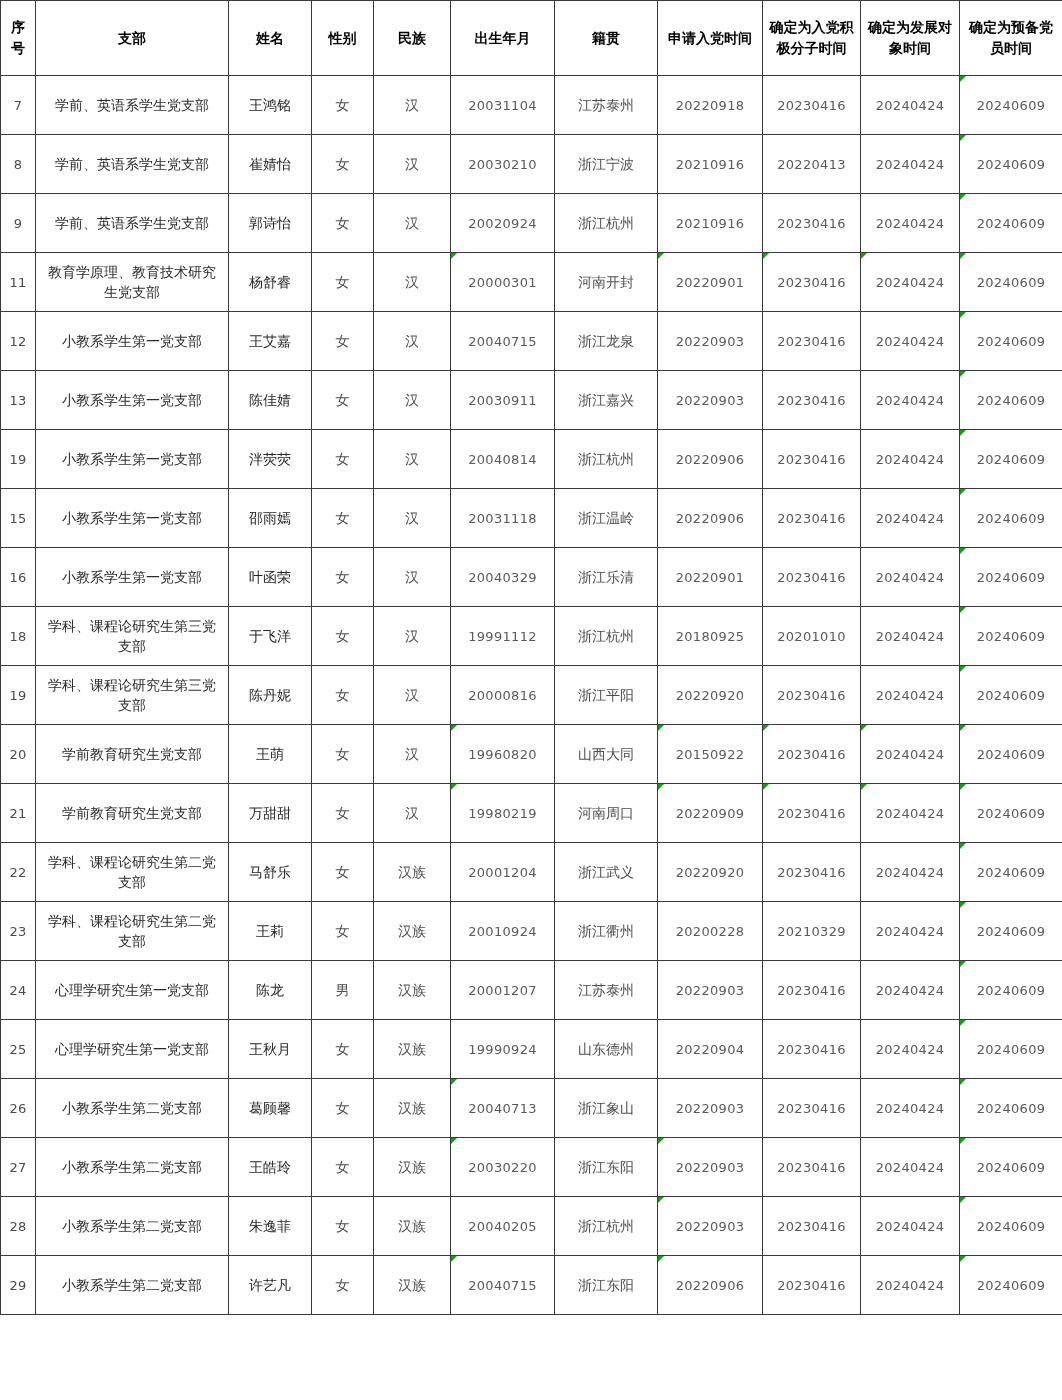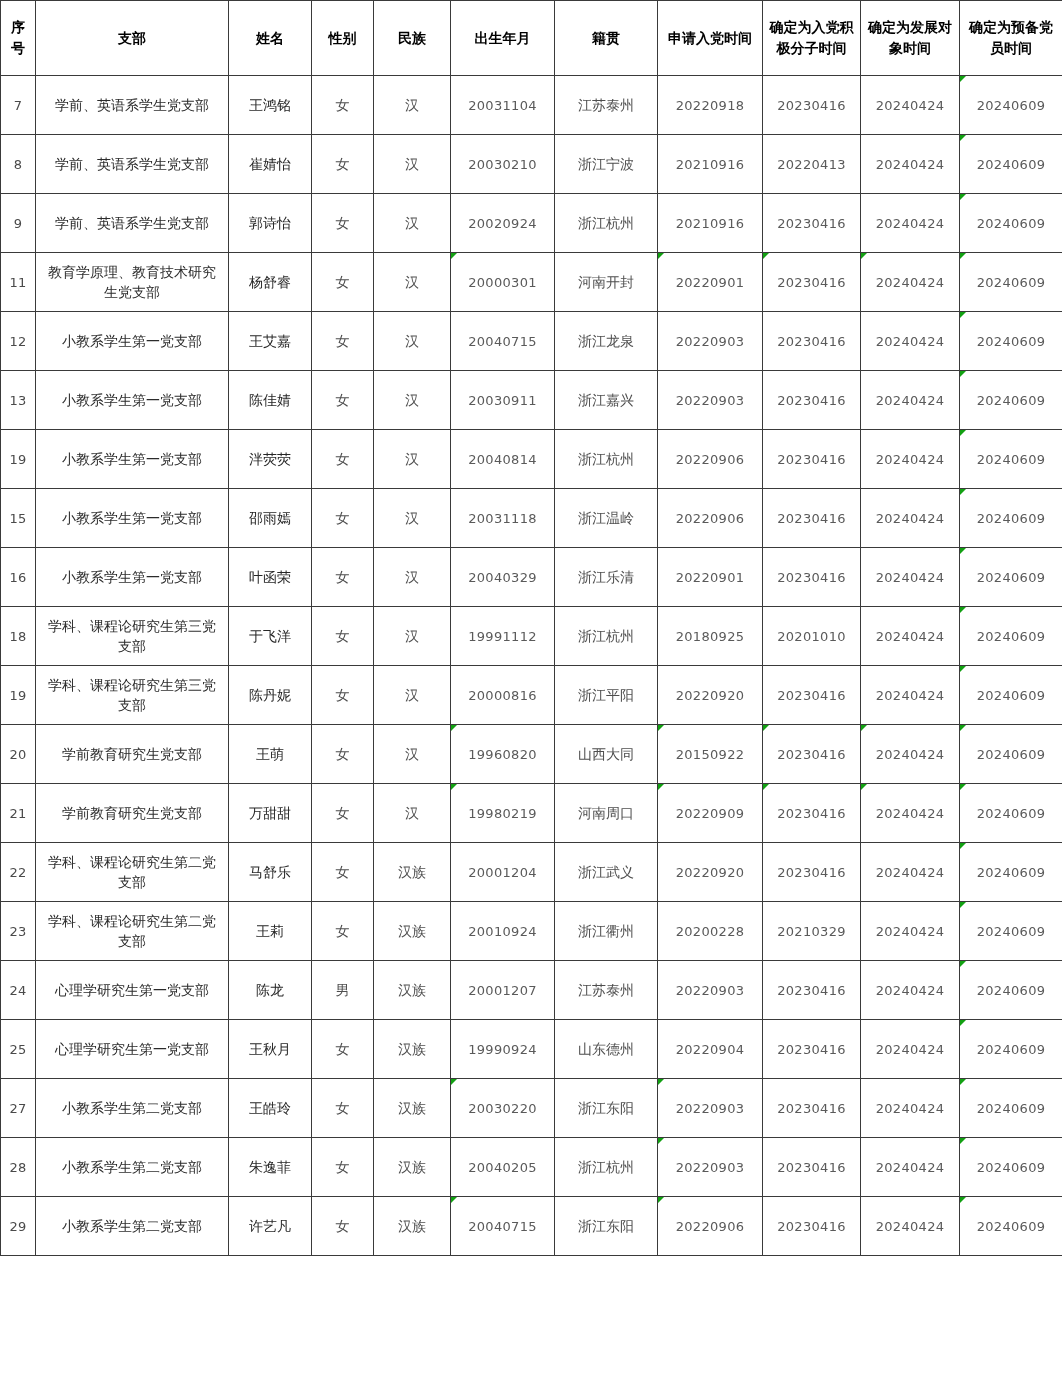--- a/index.html
+++ b/index.html
@@ -303,20 +303,33 @@
         <td class="zh cell-gender">女</td>
         <td class="zh cell-ethnic">汉族</td>
         <td class="num cell-birth">19990924</td>
         <td class="zh cell-native">山东德州</td>
         <td class="num cell-apply">20220904</td>
         <td class="num cell-activist">20230416</td>
         <td class="num cell-target">20240424</td>
         <td class="num cell-probation">20240609<span class="tri"></span></td>
       </tr>
       <tr>
+        <td class="num cell-seq">26</td>
+        <td class="zh cell-branch">小教系学生第二党支部</td>
+        <td class="zh cell-name">葛顾馨</td>
+        <td class="zh cell-gender">女</td>
+        <td class="zh cell-ethnic">汉族</td>
+        <td class="num cell-birth">20040713<span class="tri"></span></td>
+        <td class="zh cell-native">浙江象山</td>
+        <td class="num cell-apply">20220903</td>
+        <td class="num cell-activist">20230416</td>
+        <td class="num cell-target">20240424</td>
+        <td class="num cell-probation">20240609<span class="tri"></span></td>
+      </tr>
+      <tr>
         <td class="num cell-seq">27</td>
         <td class="zh cell-branch">小教系学生第二党支部</td>
         <td class="zh cell-name">王皓玲</td>
         <td class="zh cell-gender">女</td>
         <td class="zh cell-ethnic">汉族</td>
         <td class="num cell-birth">20030220<span class="tri"></span></td>
         <td class="zh cell-native">浙江东阳</td>
         <td class="num cell-apply">20220903<span class="tri"></span></td>
         <td class="num cell-activist">20230416</td>
         <td class="num cell-target">20240424</td>

